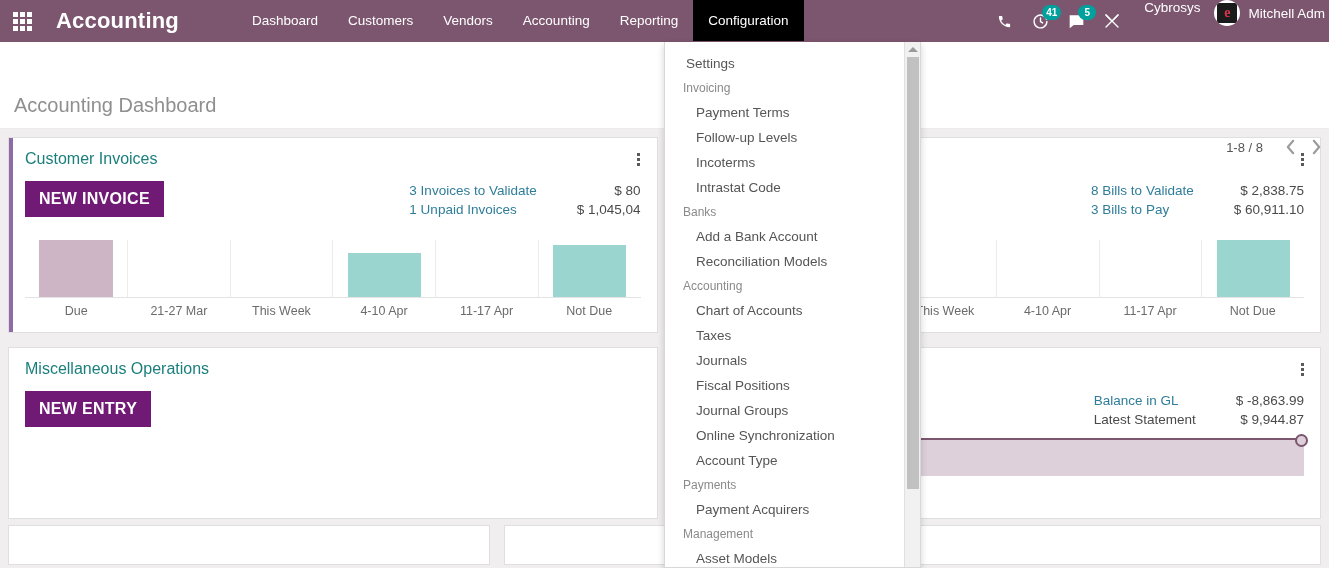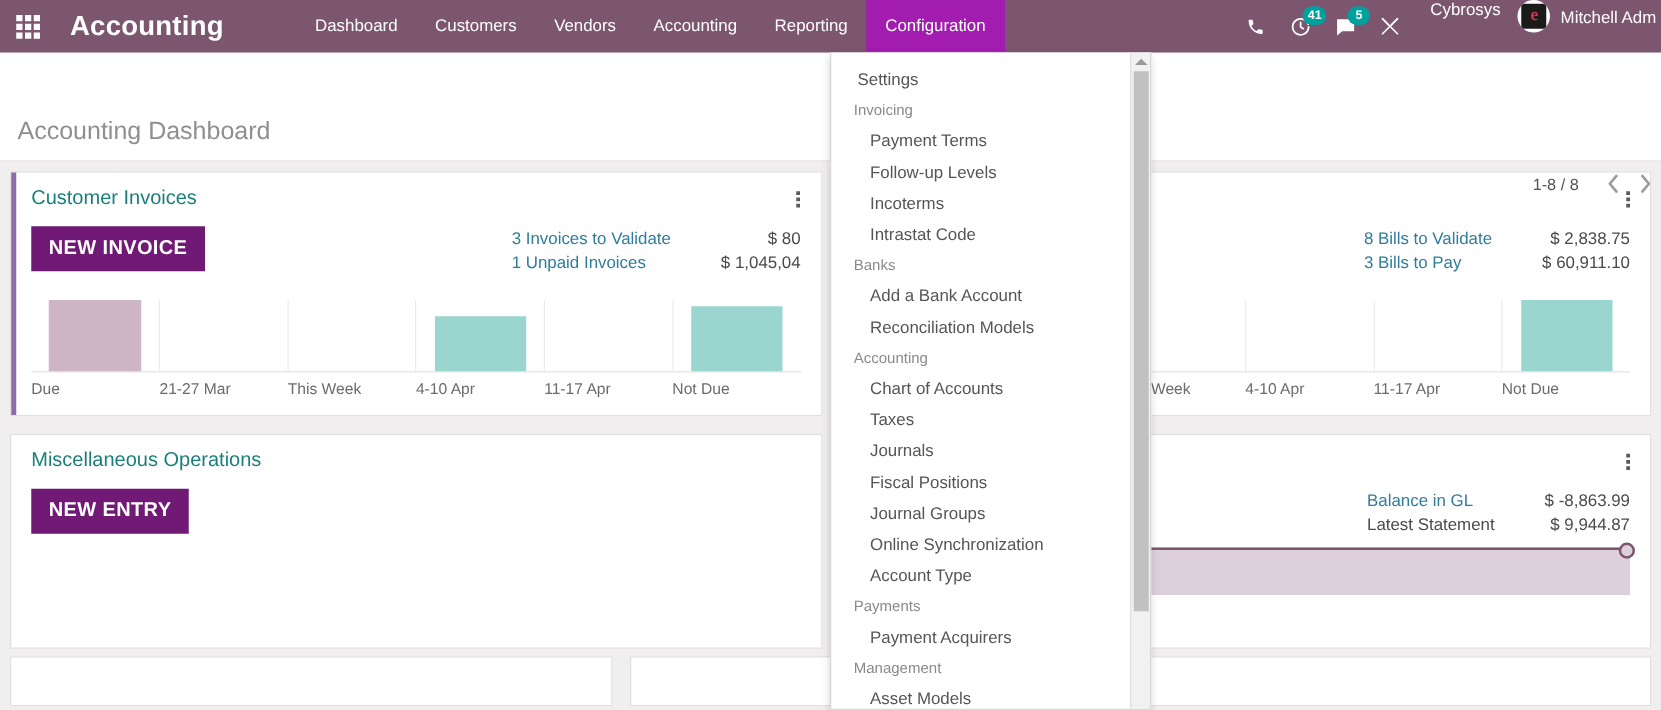--- a/index.html
+++ b/index.html
@@ -38,21 +38,21 @@
     letter-spacing: 0.2px;
     white-space: nowrap;
   }
   .menu-tabs { display: flex; align-items: stretch; height: 44px; margin-left: 44px; }
   .menu-tab {
     display: flex; align-items: center;
     padding: 0 15px; height: 42px;
     font-size: 13.5px; color: #ffffff; cursor: pointer;
     white-space: nowrap;
   }
-  .menu-tab.active { background: #a21caf; text-align: center; }
+  .menu-tab.active { background: #000000; text-align: center; }
 
   .nav-right {
     margin-left: auto; display: flex; align-items: flex-start;
     height: 42px; padding-right: 0px; gap: 0px;
   }
   .nav-ic {
     position: relative;
     width: 36px; height: 42px;
     display: flex; align-items: center; justify-content: center;
     cursor: pointer;
@@ -200,21 +200,21 @@
   }
   .graph .col {
     flex: 1; height: 57px; position: relative;
     border-left: 1px solid #ececec;
     display: flex; align-items: flex-end; justify-content: center;
   }
   .graph .col:first-child { border-left: none; }
   .graph .bar { width: 72%; }
   .graph .labels { display: flex; margin-top: 6px; }
   .graph .labels div {
-    flex: 1; 
+    flex: 1; text-align: center;
     font-size: 12.5px; color: #6b6b6b; white-space: nowrap;
   }
   .pink-banner {
     margin: 9px 0 0 0;
     height: 38px;
     background: #ddd0da;
     border-top: 2px solid #7c566f;
     position: relative;
   }
   .pink-banner::after {

